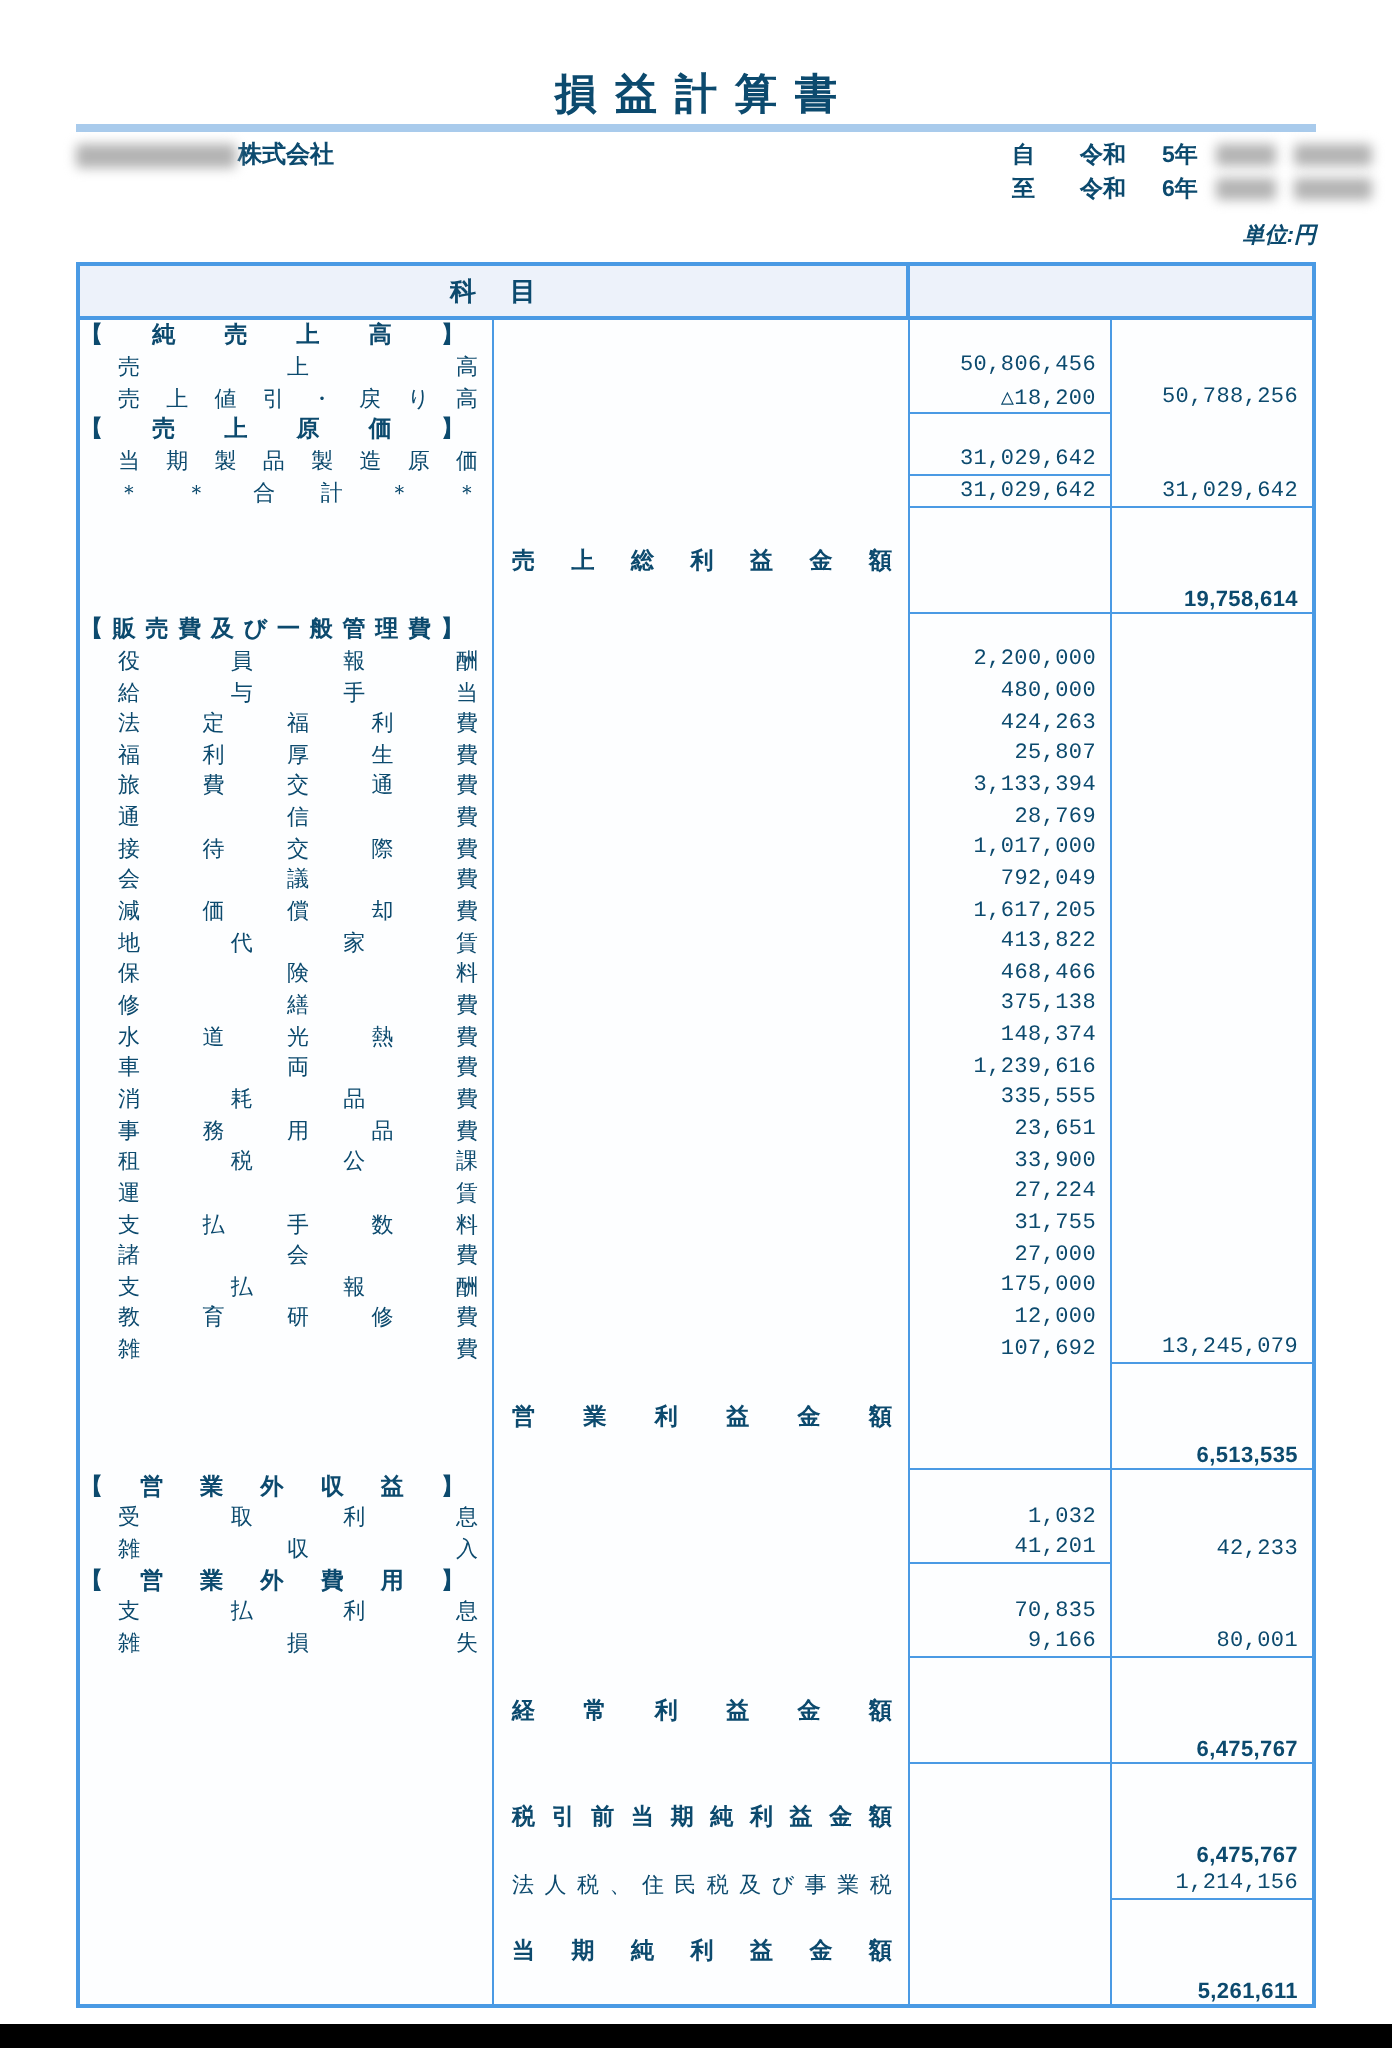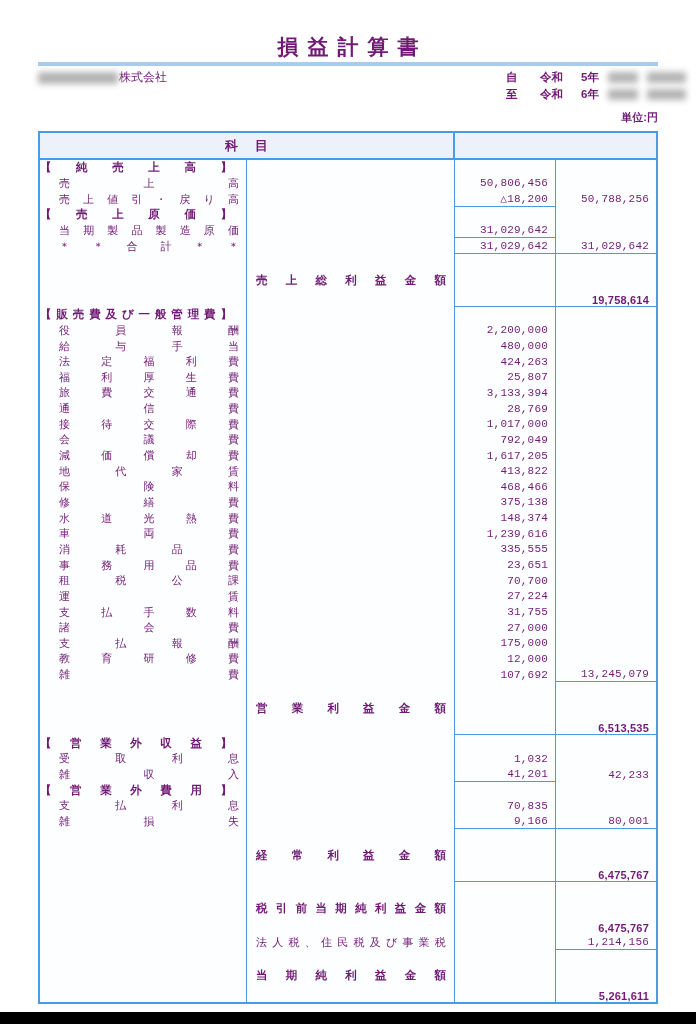--- a/index.html
+++ b/index.html
@@ -1,35 +1,35 @@
 <!DOCTYPE html>
 <html><head>
 <meta charset="utf-8">
 <style>
   html,body{margin:0;padding:0;}
   .page{position:relative;width:696px;height:1024px;background:#ffffff;overflow:hidden;
-        font-family:"Liberation Sans","DejaVu Sans",sans-serif;color:#701a75;}
+        font-family:"Liberation Sans","DejaVu Sans",sans-serif;color:#0c4a6e;}
   
   .title{position:absolute;top:33px;left:0;width:100%;text-align:center;
          font-size:21px;font-weight:bold;letter-spacing:9px;text-indent:9px;}
   .rule{position:absolute;left:38px;top:62px;width:620px;height:4px;}
   .company{position:absolute;left:38px;top:70px;height:15px;display:flex;align-items:center;}
   .blur{background:#b3b3b3;filter:blur(3px);border-radius:2px;}
   .company .blur{width:80px;height:12px;margin-right:1px;}
-  .company-suffix{font-size:12px;font-weight:normal;}
+  .company-suffix{font-size:12px;font-weight:bold;}
   .period{position:absolute;left:506px;top:69px;font-size:11.5px;font-weight:bold;}
   .period-line{display:flex;align-items:center;height:17px;}
   .period-line span{display:inline-block;}
   .p-pre{width:34px;}
   .p-era{width:41px;}
   .p-year{width:27px;}
   .period-line .blur{width:30px;height:11px;margin-right:9px;}
   .period-line .blur2{width:39px;}
   .unit{position:absolute;left:38px;top:110px;width:620px;text-align:right;
-        font-size:11px;font-weight:bold;}
+        font-size:11px;font-weight:bold;font-style:italic;}
   
   .table{position:absolute;left:38px;top:131px;width:620px;box-sizing:border-box;
          border:2px solid #4a9ae4;background:#fdfeff;}
   .thead{display:flex;height:27px;box-sizing:border-box;border-bottom:2px solid #4a9ae4;}
   .th{display:flex;align-items:center;justify-content:center;box-sizing:border-box;
       font-size:13px;font-weight:bold;letter-spacing:17px;text-indent:17px;}
   .th-subject{width:415px;border-right:2px solid #4a9ae4;}
   .th-amount{flex:1;}
   .tbody{display:grid;grid-template-rows:repeat(42,1fr);height:842px;}
   .row{display:flex;box-sizing:border-box;}
@@ -477,21 +477,21 @@
           <div class="c c-label">
             <div class="dist dist-item">
               <span>租</span>
               <span>税</span>
               <span>公</span>
               <span>課</span>
             </div>
           </div>
           <div class="c c-mid"></div>
           <div class="c c-a1">
-            <span class="amt">70,700</span>
+            <span class="amt">33,900</span>
           </div>
           <div class="c c-a2"></div>
         </div>
         <div class="row">
           <div class="c c-label">
             <div class="dist dist-item">
               <span>運</span>
               <span>賃</span>
             </div>
           </div>

